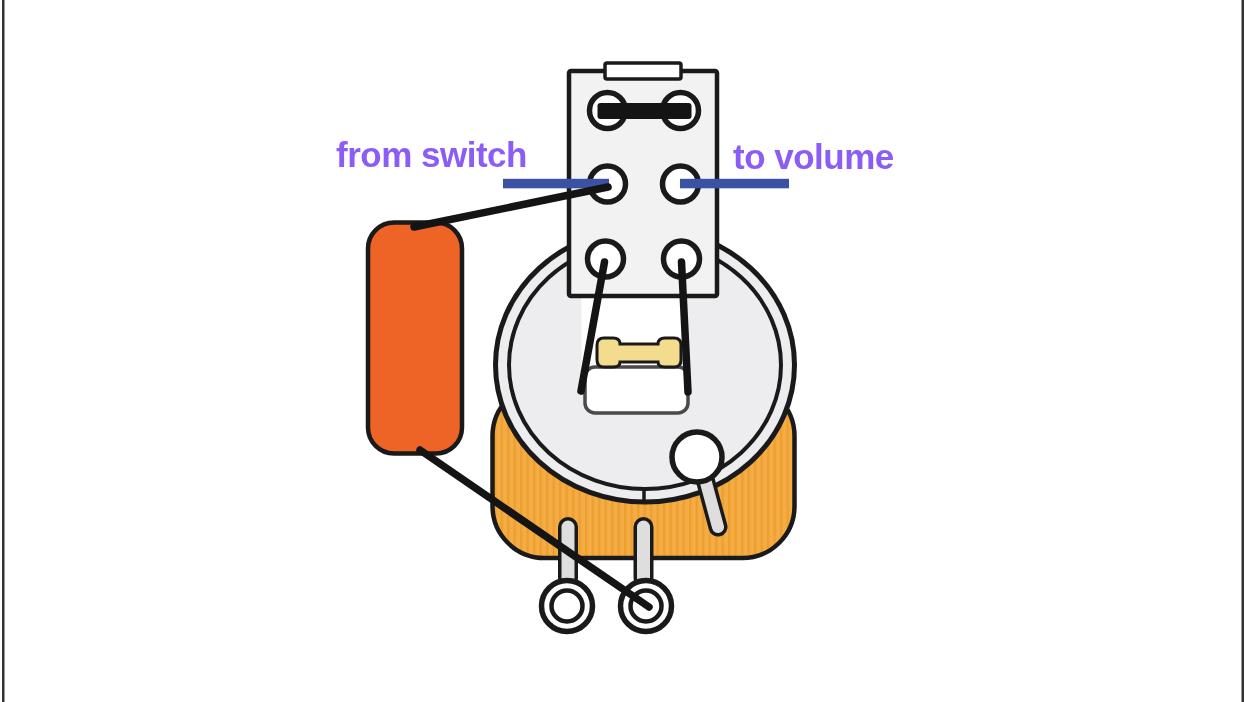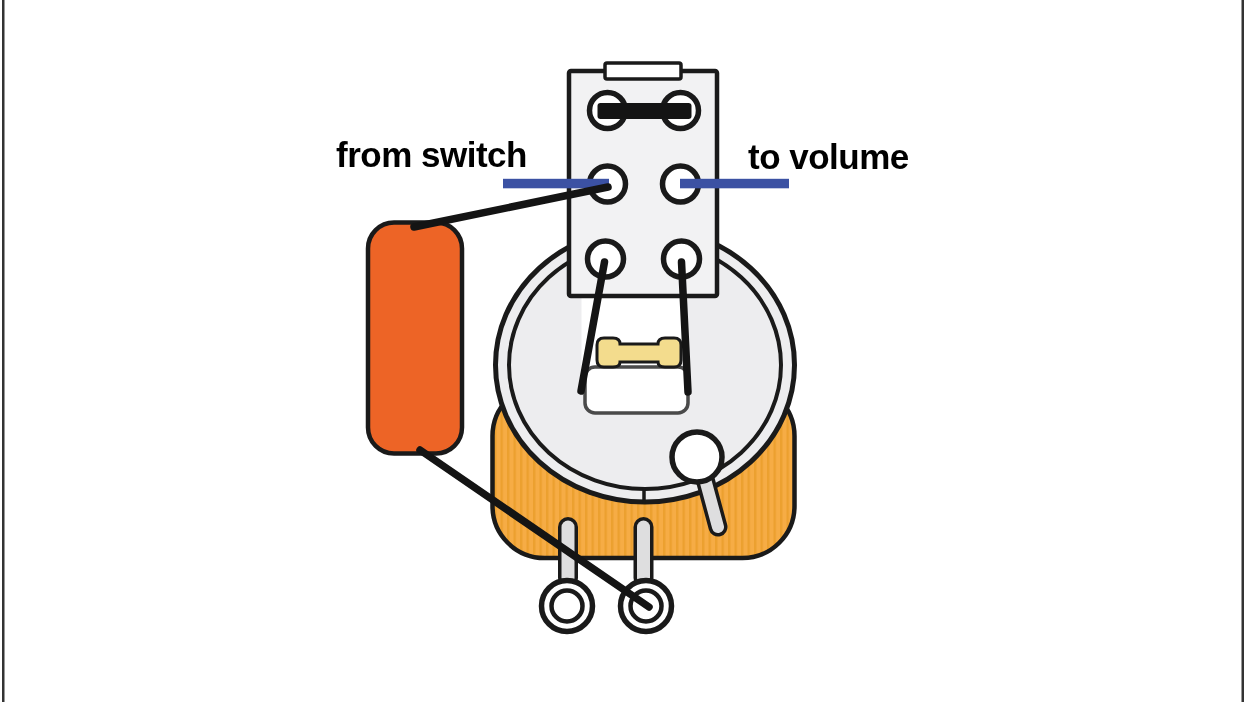--- a/index.html
+++ b/index.html
@@ -10,26 +10,26 @@
     overflow:hidden;
     font-family:"Liberation Sans", sans-serif;
   }
   #stage svg{position:absolute;left:0;top:0;}
   .label{
     position:absolute;
     font-weight:700;
     font-size:35px;
     line-height:1;
     letter-spacing:-0.5px;
-    color:#000000;
+    color:#8b5cf6;
     white-space:nowrap;
     user-select:none;
   }
   #label-from{left:336px;top:137px;}
-  #label-to{left:748px;top:139px;}
+  #label-to{left:733px;top:139px;}
 </style>
 </head>
 <body>
 
 <div id="stage">
 
   <svg width="1245" height="702" viewBox="0 0 1245 702">
     <defs>
       <pattern id="potstripes" width="6.5" height="12" patternUnits="userSpaceOnUse">
         <rect width="6.5" height="12" fill="#F6AC45"></rect>

